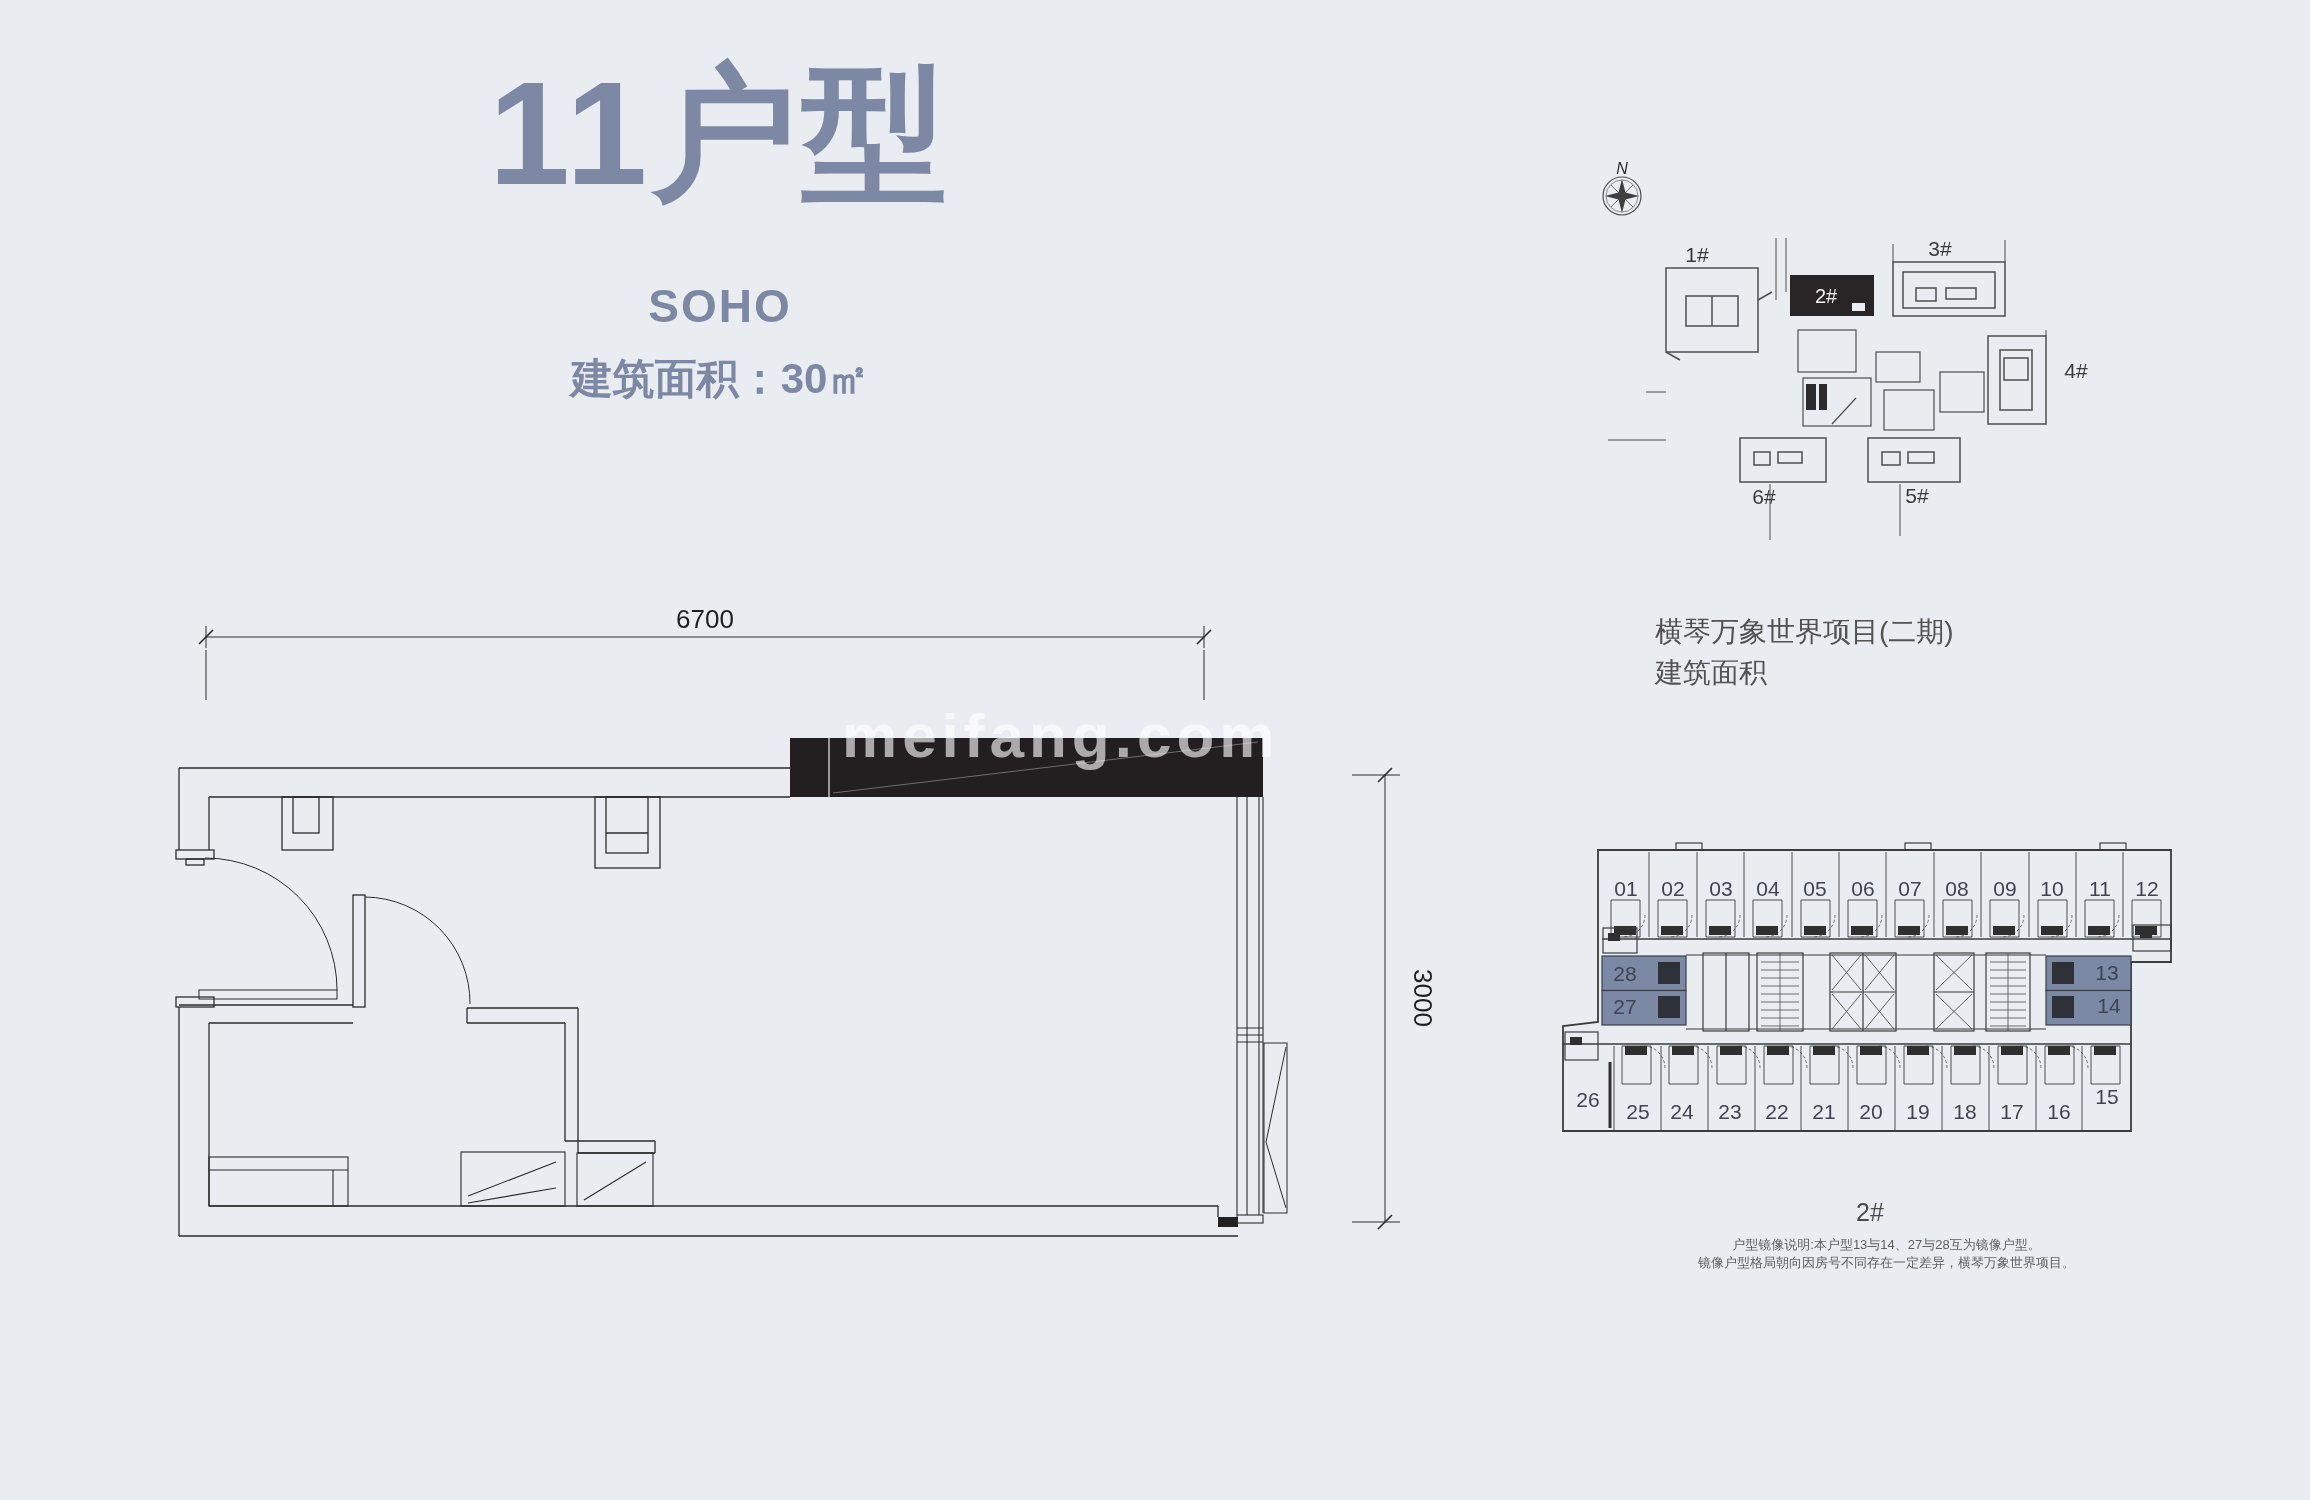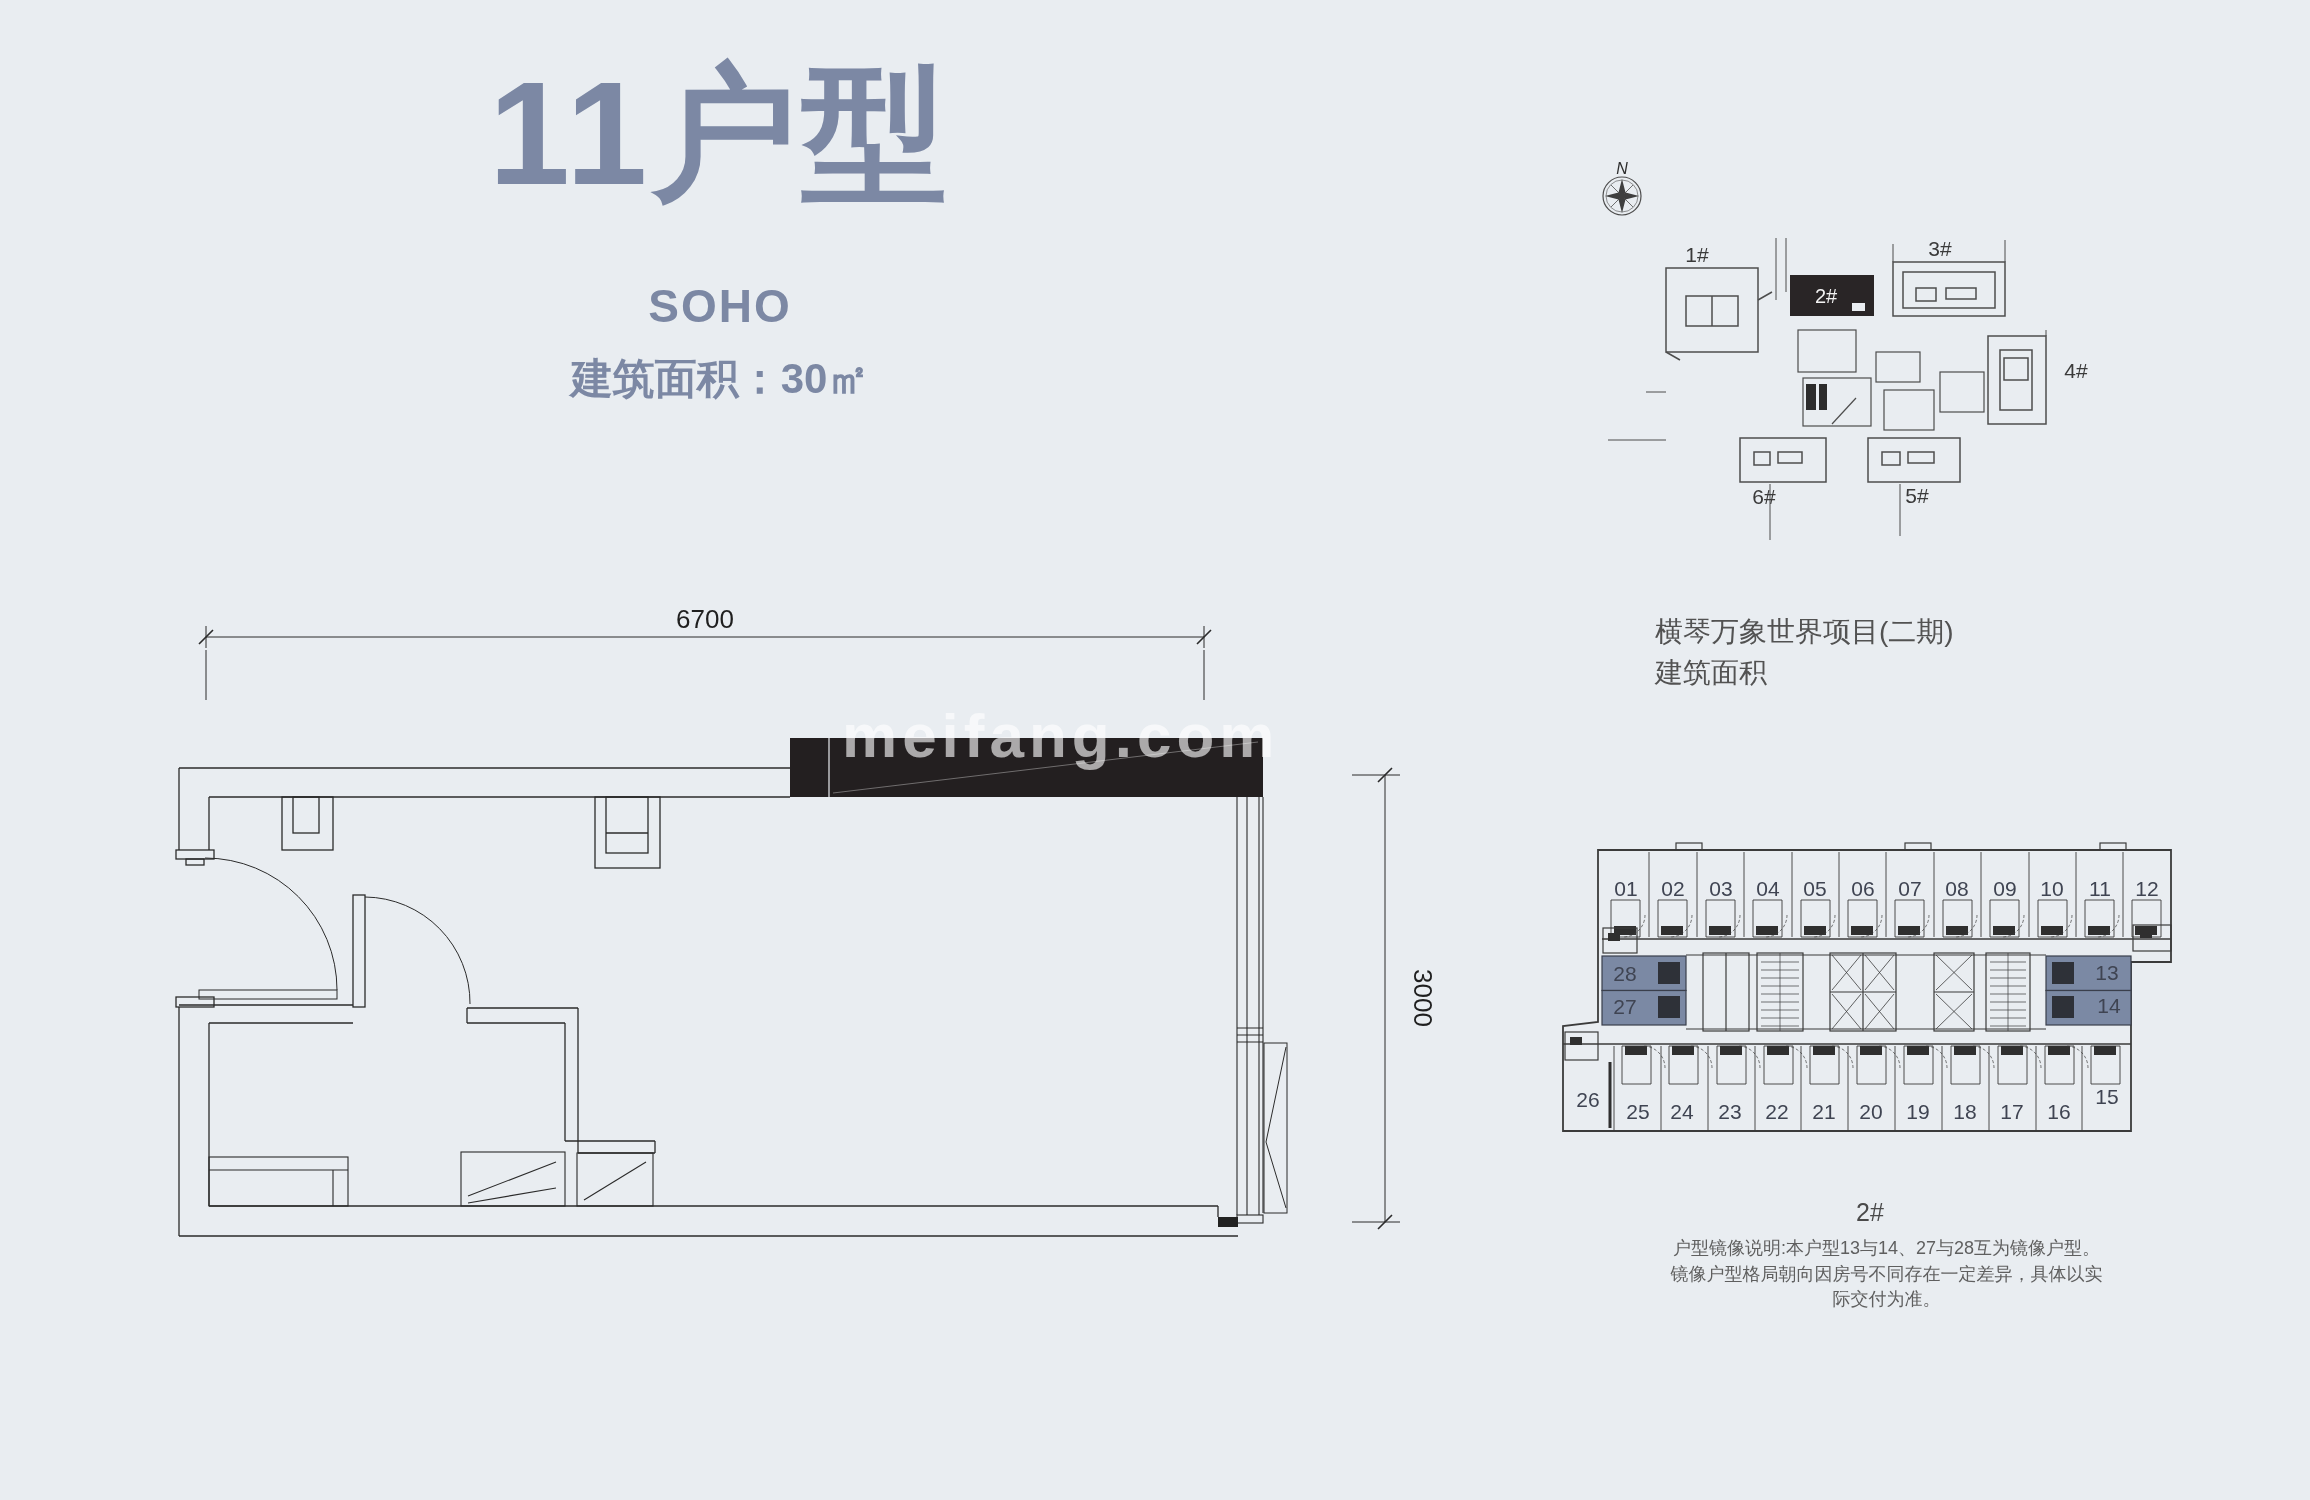--- a/index.html
+++ b/index.html
@@ -19,21 +19,21 @@
     left:842px;top:700px;font-size:62px;font-weight:bold;letter-spacing:5px;
     color:rgba(255,255,255,0.62);white-space:nowrap;z-index:5;
   }
   
   #site-caption{left:1655px;top:612px;width:400px;text-align:left;
     font-size:28px;color:#525252;line-height:1.45;}
   
   #plate-caption{left:1630px;top:1198px;width:480px;text-align:center;color:#4a4a4a;}
   #plate-building{font-size:25px;}
   #plate-title{font-size:27px;margin-top:3px;letter-spacing:1px;}
-  #plate-notes{margin-top:9px;font-size:18px;color:#5f5f5f;line-height:1.42;margin-left:33px;}
+  #plate-notes{margin-top:9px;font-size:13px;color:#5f5f5f;line-height:1.42;margin-left:33px;}
   svg text{font-family:"Liberation Sans","DejaVu Sans",sans-serif;}
   .dimtxt{font-size:26px;fill:#1f1f1f;}
   .unitnum{font-size:21px;fill:#3f4452;}
   .sitelabel{font-size:21px;fill:#3a3a3a;}
 </style>
 </head>
 <body>
 
 <svg class="abs" style="left:0;top:0;" width="2310" height="1500" viewBox="0 0 2310 1500">
 
@@ -293,15 +293,15 @@
 
 <div id="site-caption" class="abs">
   <div>横琴万象世界项目(二期)</div>
   <div>建筑面积</div>
 </div>
 
 <div id="plate-caption" class="abs">
   <div id="plate-building">2#</div>
   <div id="plate-notes">
     <div>户型镜像说明:本户型13与14、27与28互为镜像户型。</div>
-    <div>镜像户型格局朝向因房号不同存在一定差异，具体以实际交付为准。</div>
+    <div>镜像户型格局朝向因房号不同存在一定差异，横琴万象世界项目。</div>
   </div>
 </div>
 
 </body></html>

